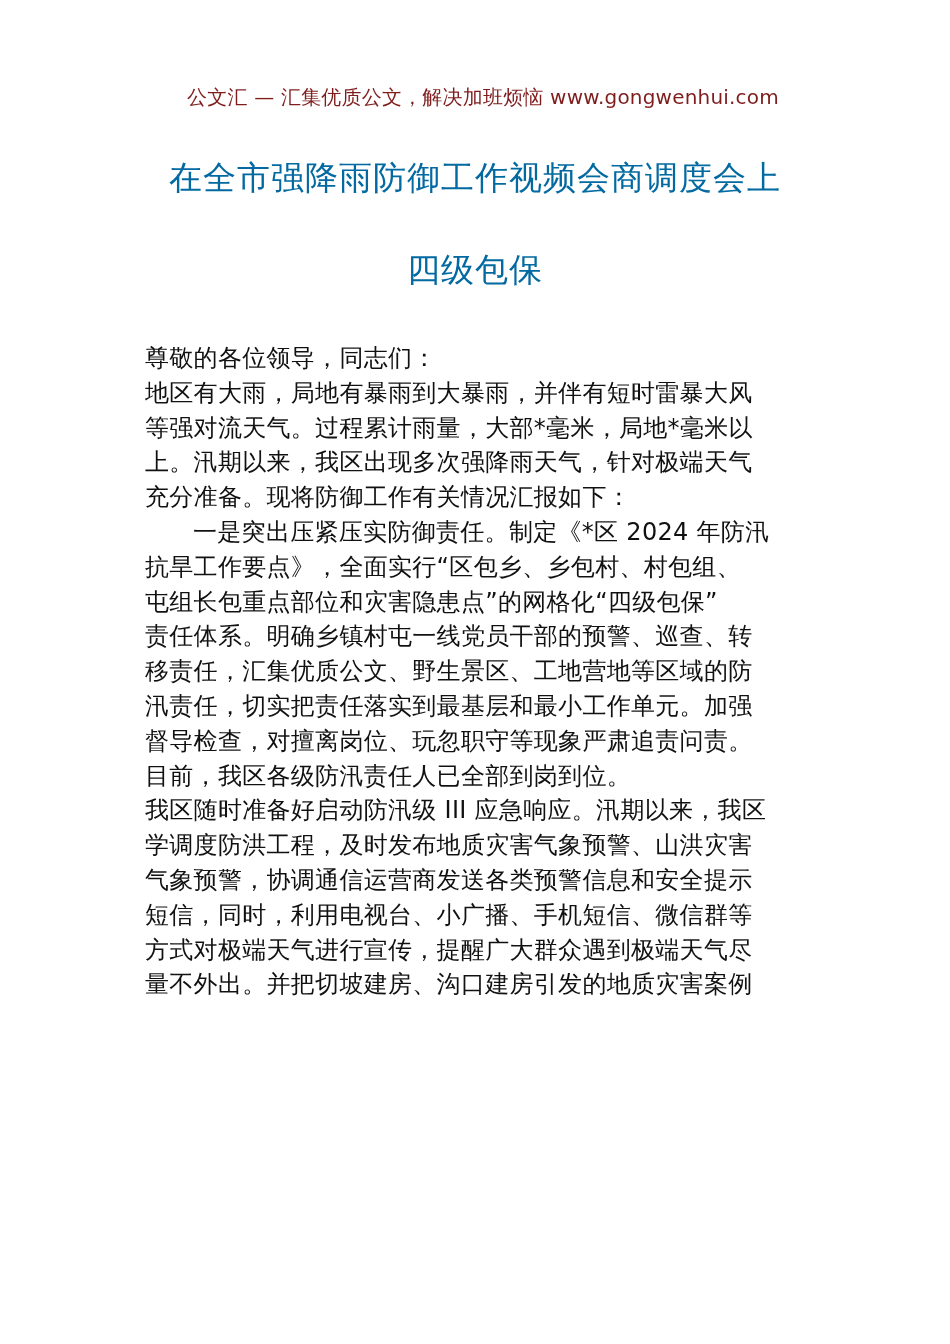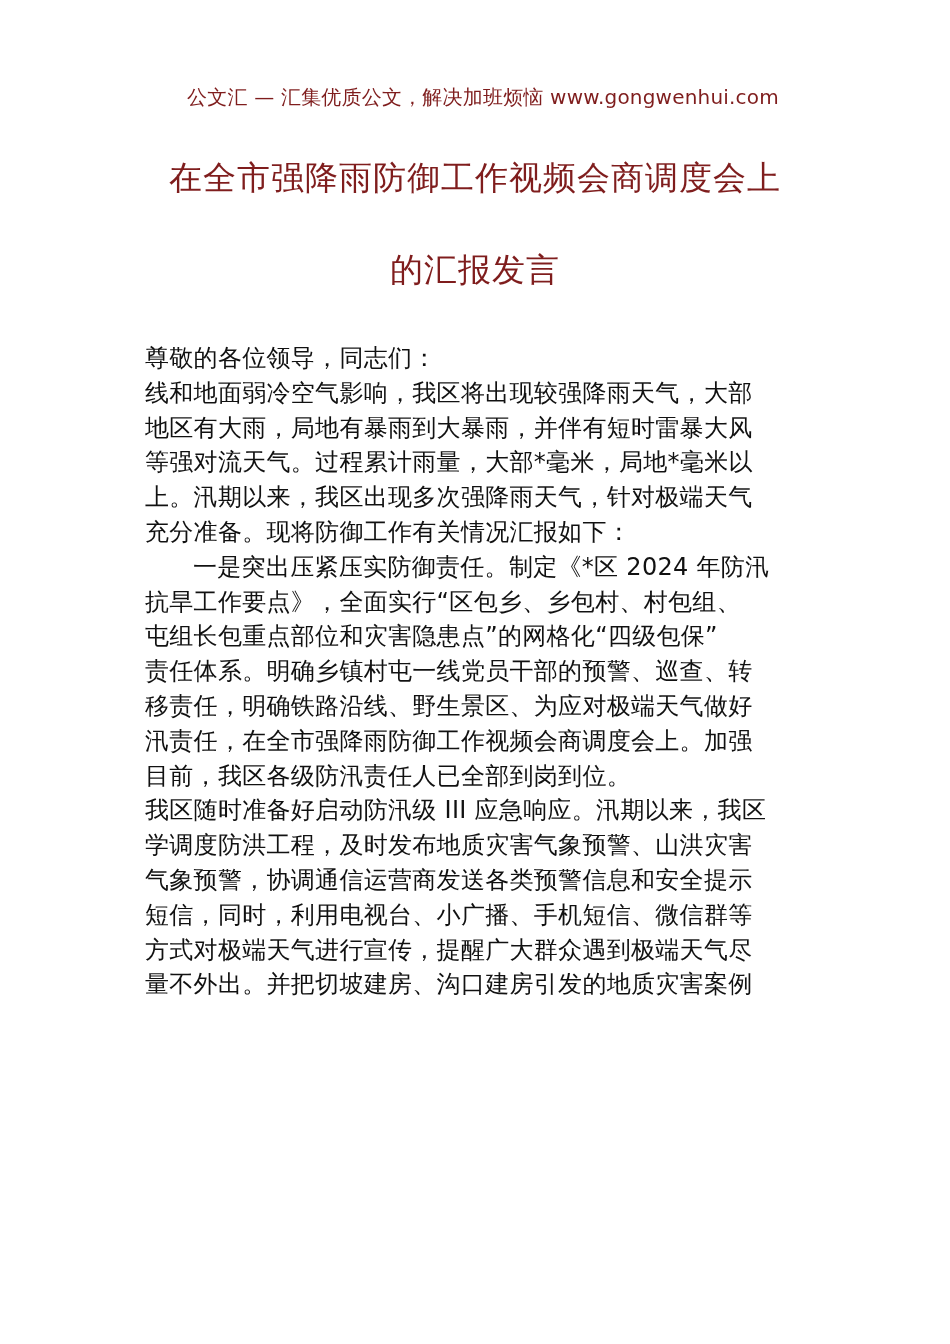--- a/index.html
+++ b/index.html
@@ -1,49 +1,49 @@
 <!DOCTYPE html>
 <html><head>
 <meta charset="utf-8">
 <style>
   html, body { margin: 0; padding: 0; background: #ffffff; }
   body { width: 950px; height: 1344px; position: relative; overflow: hidden;
          font-family: "DejaVu Sans", "Liberation Sans", sans-serif; color: #111; }
   .header { position: absolute; top: 84px; left: 8px; width: 950px; text-align: center;
             font-size: 20px; color: #7f1d1d; letter-spacing: 0.2px; }
   .title { position: absolute; left: 0; width: 950px; text-align: center;
-           font-size: 33px; color: #7f1d1d; letter-spacing: 1px; }
+           font-size: 33px; color: #0369a1; letter-spacing: 1px; }
   .title.l1 { top: 156px; }
   .title.l2 { top: 248px; }
   .body { position: absolute; top: 341px; left: 145px; width: 665px; }
   .line { height: 34.8px; line-height: 34.8px; font-size: 24px; white-space: nowrap;
           letter-spacing: 0.3px; }
   .line.indent { padding-left: 48px; }
 </style>
 </head>
 <body>
 
 <div class="header">公文汇 — 汇集优质公文，解决加班烦恼 www.gongwenhui.com</div>
 
 <div class="title l1">在全市强降雨防御工作视频会商调度会上</div>
-<div class="title l2">的汇报发言</div>
+<div class="title l2">四级包保</div>
 
 <div class="body" id="body-container">
     <div class="line">尊敬的各位领导，同志们：</div>
-    <div class="line">线和地面弱冷空气影响，我区将出现较强降雨天气，大部</div>
     <div class="line">地区有大雨，局地有暴雨到大暴雨，并伴有短时雷暴大风</div>
     <div class="line">等强对流天气。过程累计雨量，大部*毫米，局地*毫米以</div>
     <div class="line">上。汛期以来，我区出现多次强降雨天气，针对极端天气</div>
     <div class="line">充分准备。现将防御工作有关情况汇报如下：</div>
     <div class="line indent">一是突出压紧压实防御责任。制定《*区 2024 年防汛</div>
     <div class="line">抗旱工作要点》，全面实行“区包乡、乡包村、村包组、</div>
     <div class="line">屯组长包重点部位和灾害隐患点”的网格化“四级包保”</div>
     <div class="line">责任体系。明确乡镇村屯一线党员干部的预警、巡查、转</div>
-    <div class="line">移责任，明确铁路沿线、野生景区、为应对极端天气做好</div>
-    <div class="line">汛责任，在全市强降雨防御工作视频会商调度会上。加强</div>
+    <div class="line">移责任，汇集优质公文、野生景区、工地营地等区域的防</div>
+    <div class="line">汛责任，切实把责任落实到最基层和最小工作单元。加强</div>
+    <div class="line">督导检查，对擅离岗位、玩忽职守等现象严肃追责问责。</div>
     <div class="line">目前，我区各级防汛责任人已全部到岗到位。</div>
     <div class="line">我区随时准备好启动防汛级 III 应急响应。汛期以来，我区</div>
     <div class="line">学调度防洪工程，及时发布地质灾害气象预警、山洪灾害</div>
     <div class="line">气象预警，协调通信运营商发送各类预警信息和安全提示</div>
     <div class="line">短信，同时，利用电视台、小广播、手机短信、微信群等</div>
     <div class="line">方式对极端天气进行宣传，提醒广大群众遇到极端天气尽</div>
     <div class="line">量不外出。并把切坡建房、沟口建房引发的地质灾害案例</div>
   </div>
 
 </body></html>

